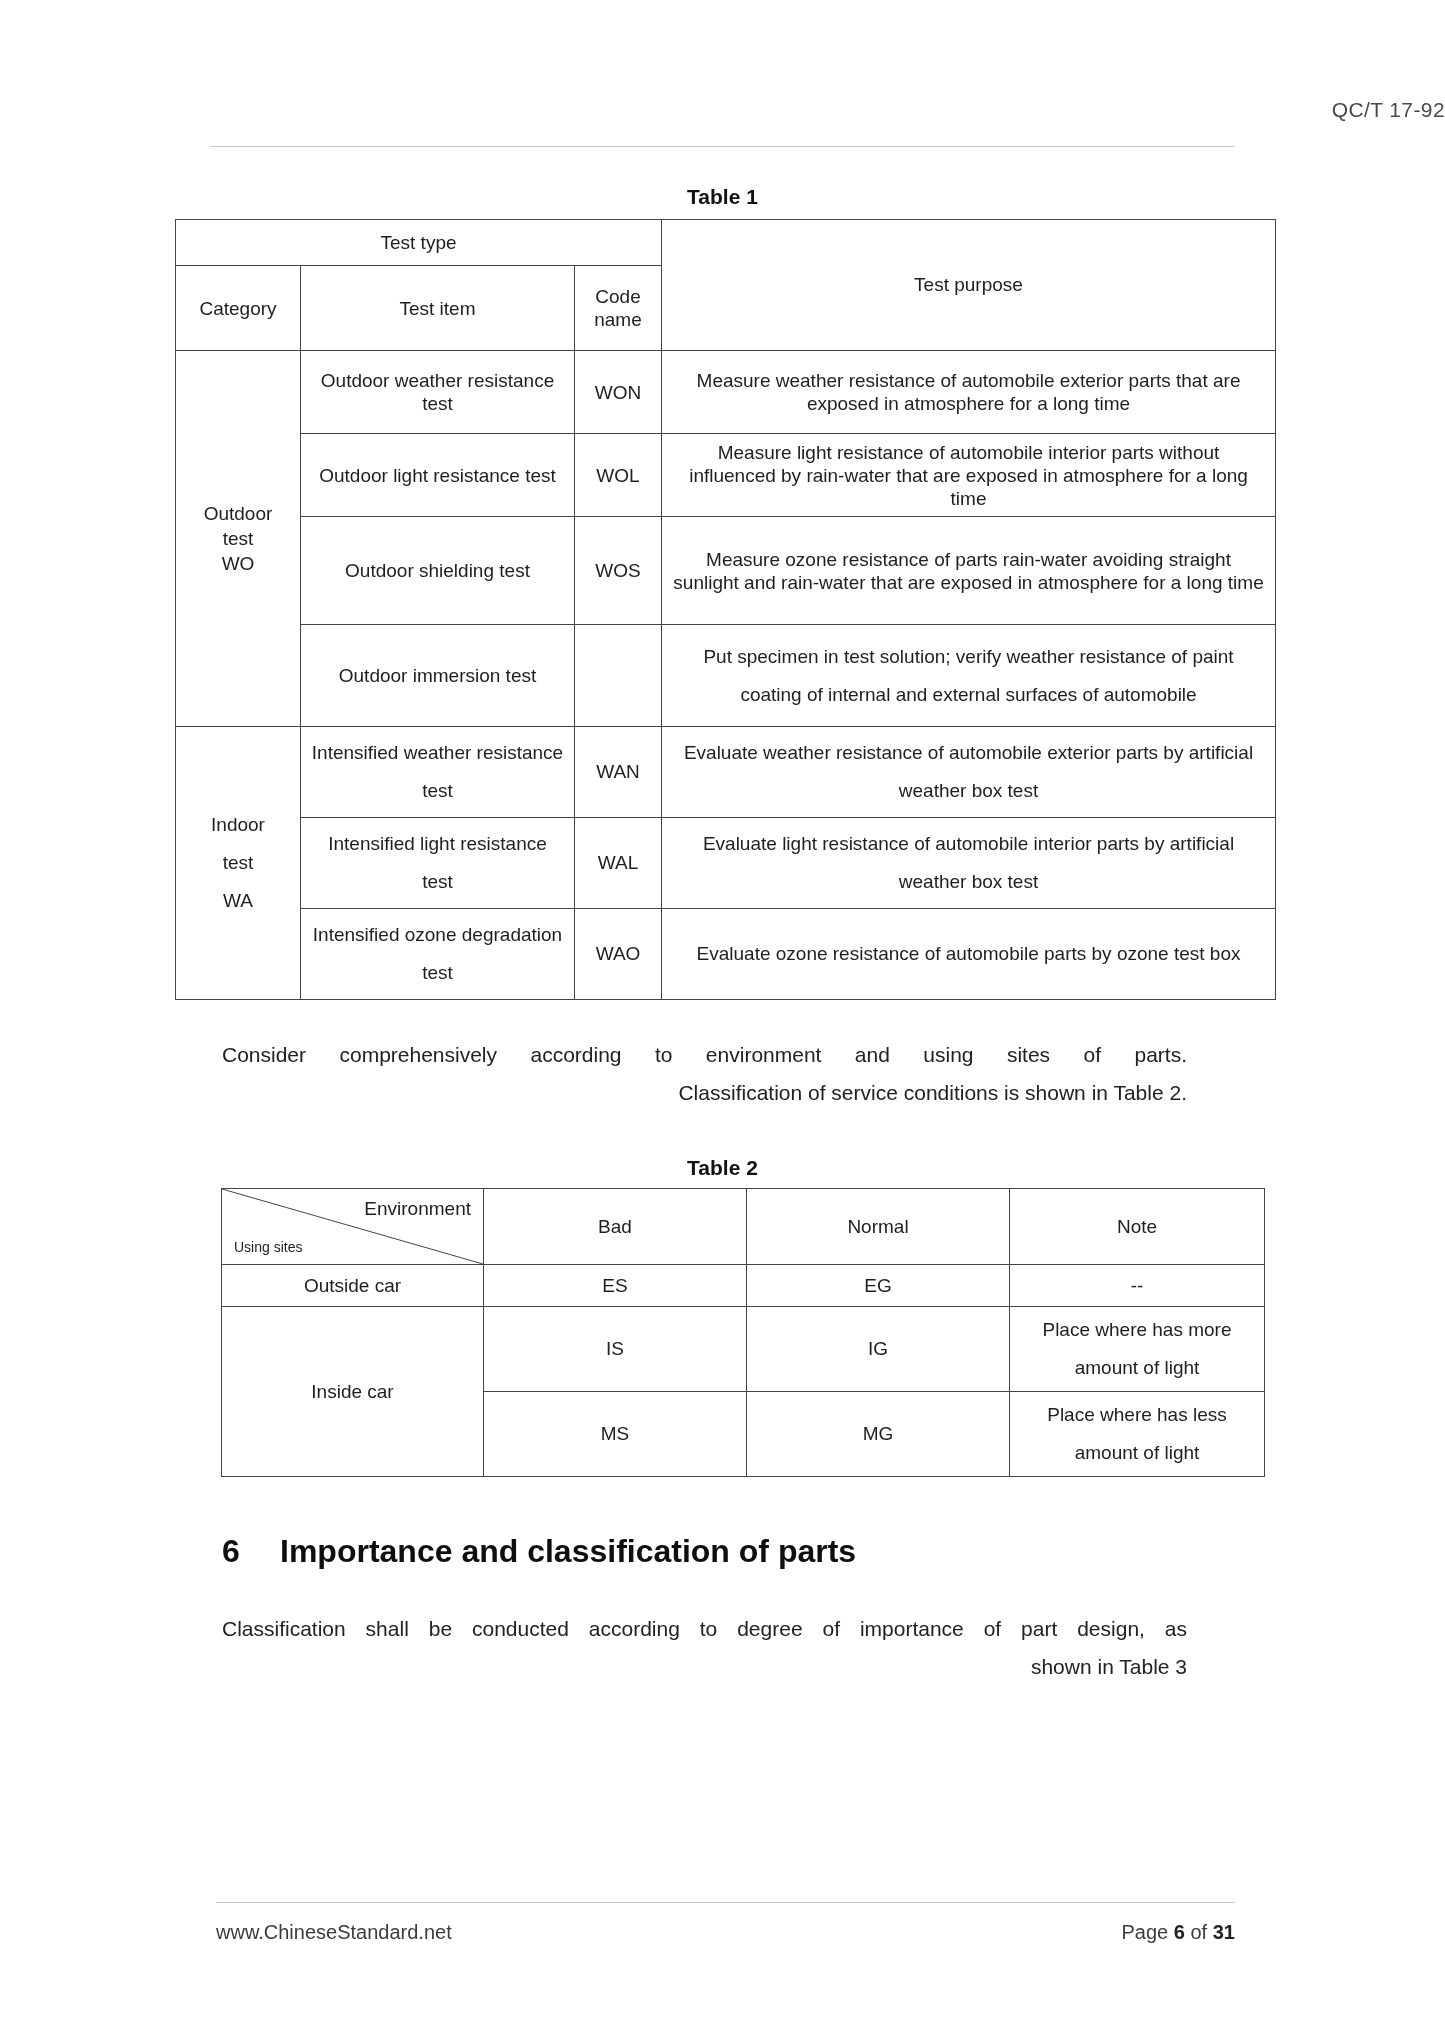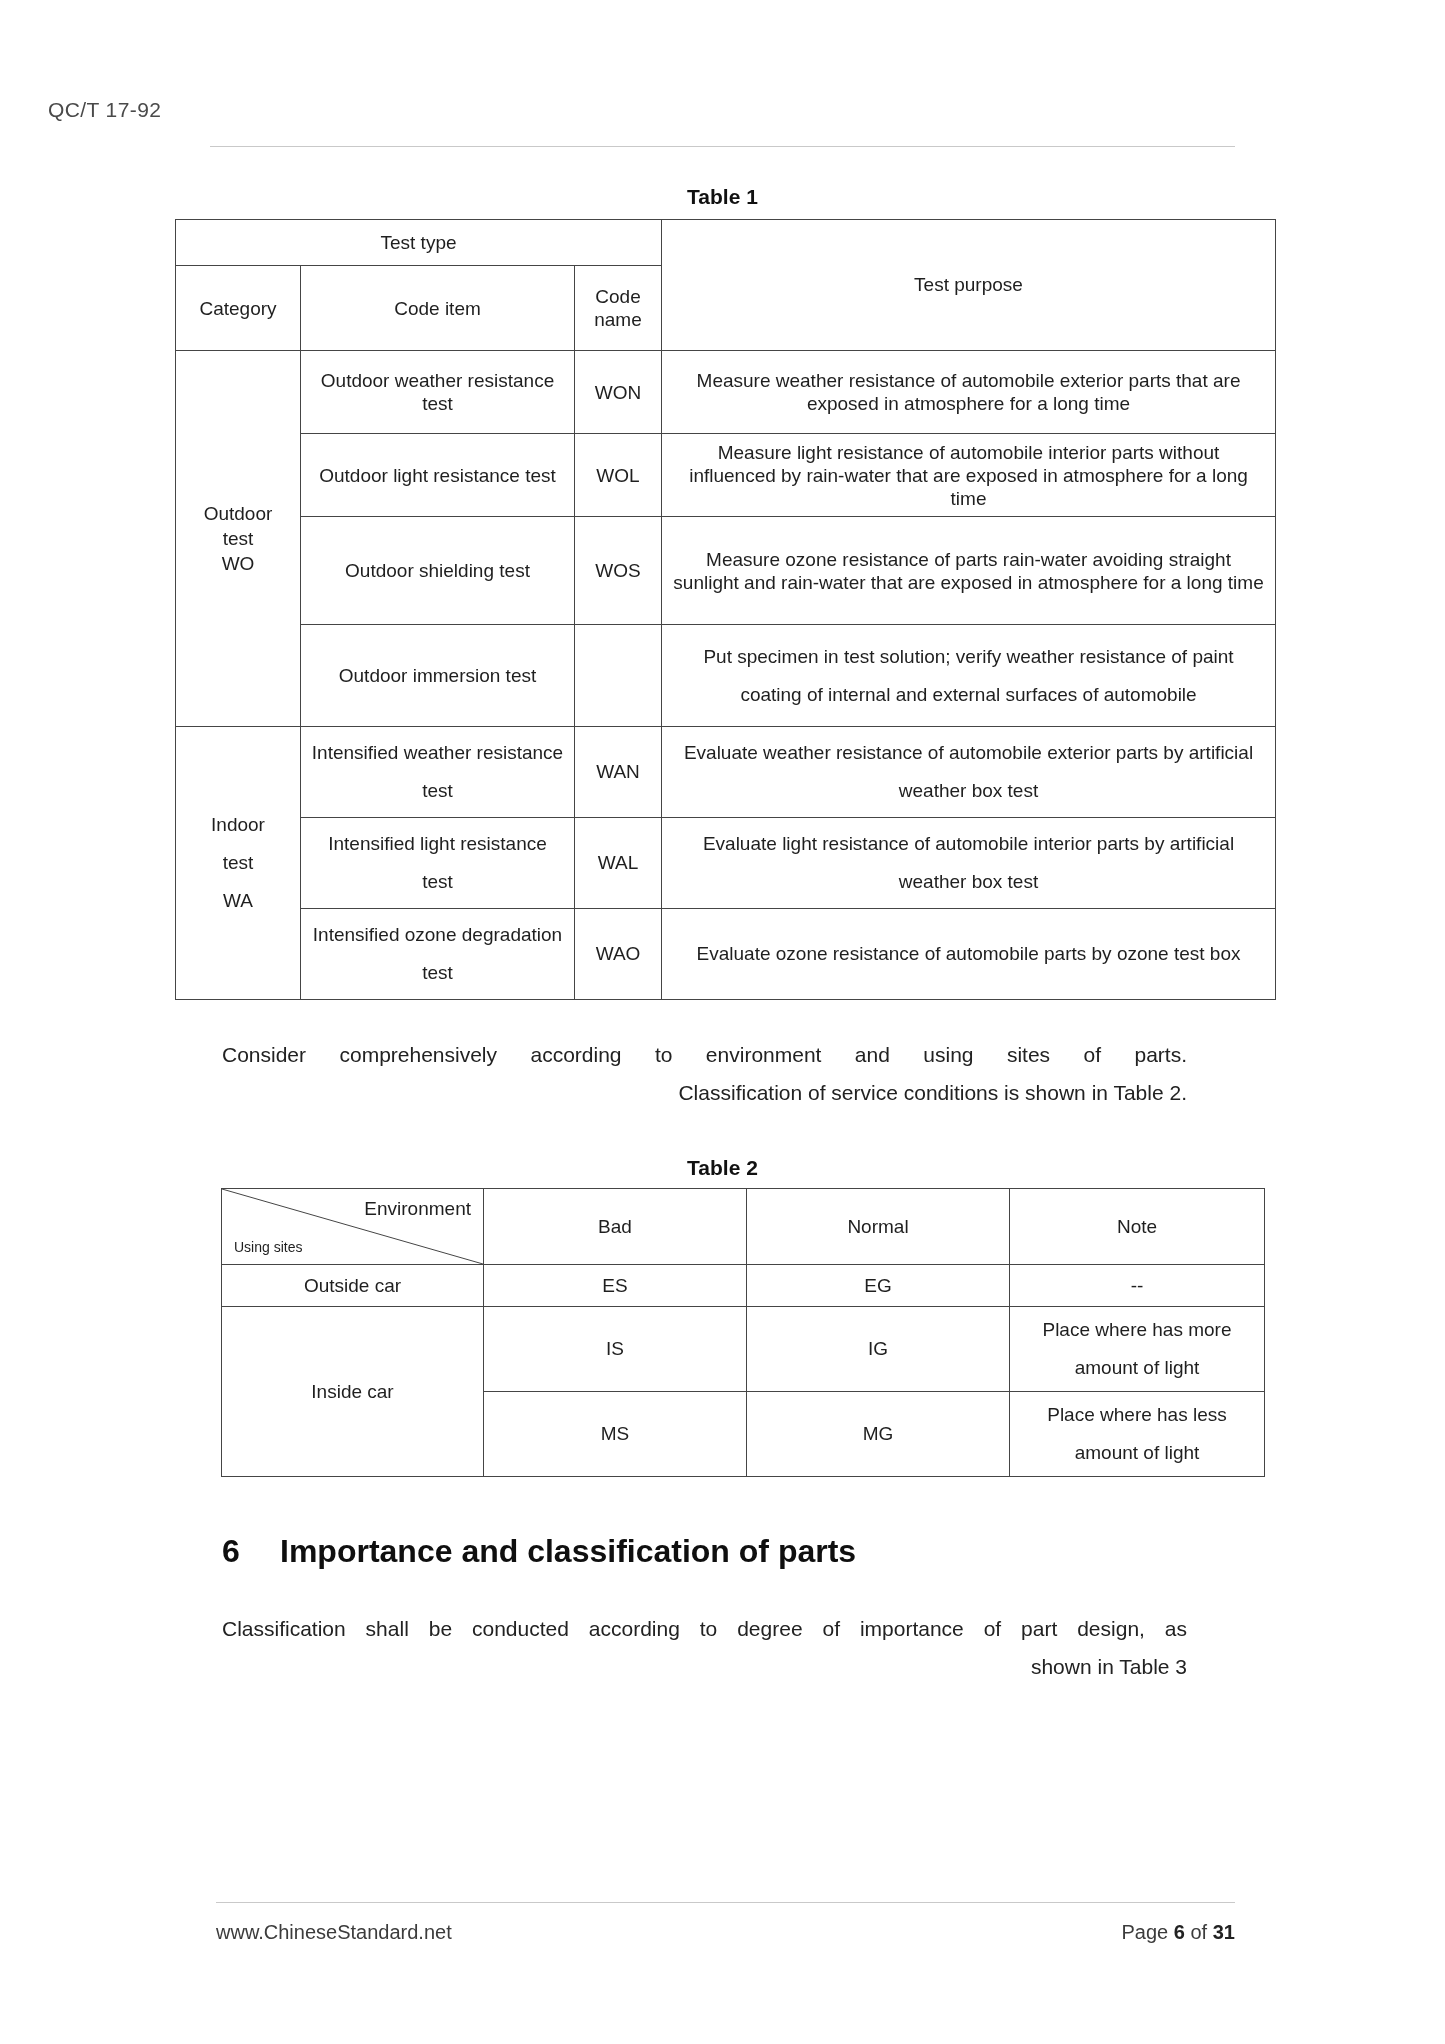--- a/index.html
+++ b/index.html
@@ -4,21 +4,21 @@
 <style>
   * { margin:0; padding:0; box-sizing:border-box; }
   html, body { background:#ffffff; }
   .page {
     width:1445px; height:2044px; position:relative; margin:0 auto;
     background:#ffffff; overflow:hidden;
     font-family:"Liberation Sans","DejaVu Sans",sans-serif;
     color:#1f1f1f;
   }
   .doc-header-title {
-    padding-top:98px; text-align:left;
+    padding-top:98px; text-align:right;
     font-size:21px; color:#4a4a4a; letter-spacing:0.4px;padding-left:48px;
   }
   .rule {
     border:none; border-top:1px solid #c9c9c9;
     margin:24px 210px 0 210px;
   }
   .table-title {
     text-align:center; font-weight:700; font-size:21px;
     margin-top:38px; color:#111;
   }
@@ -99,21 +99,21 @@
         <col style="width:87px">
         <col style="width:614px">
     </colgroup>
     <tbody>
       <tr class="r-h1">
         <td colspan="3">Test type</td>
         <td rowspan="2">Test purpose</td>
       </tr>
       <tr class="r-h2 tight">
         <td>Category</td>
-        <td>Code item</td>
+        <td>Test item</td>
         <td>Code name</td>
       </tr>
       <tr class="r1 tight">
         <td rowspan="4" class="cat-outdoor">Outdoor
 test
 WO</td>
         <td>Outdoor weather resistance test</td>
         <td>WON</td>
         <td>Measure weather resistance of automobile exterior parts that are exposed in atmosphere for a long time</td>
       </tr>

